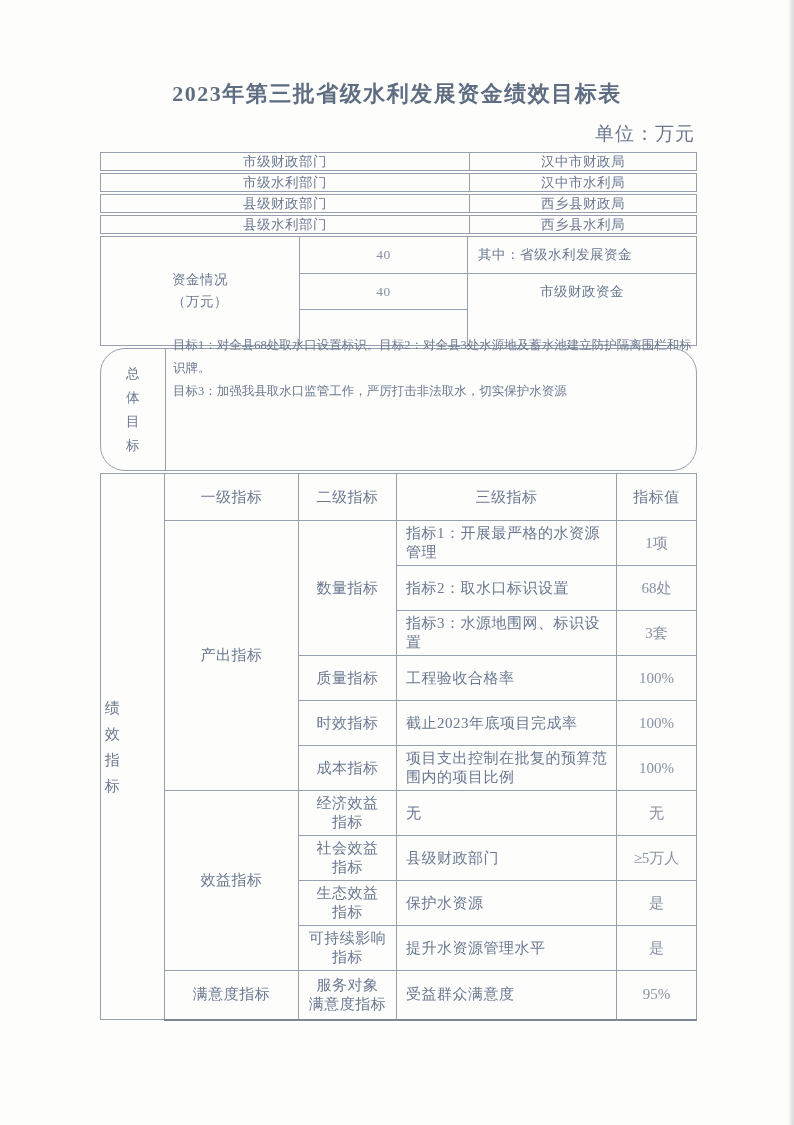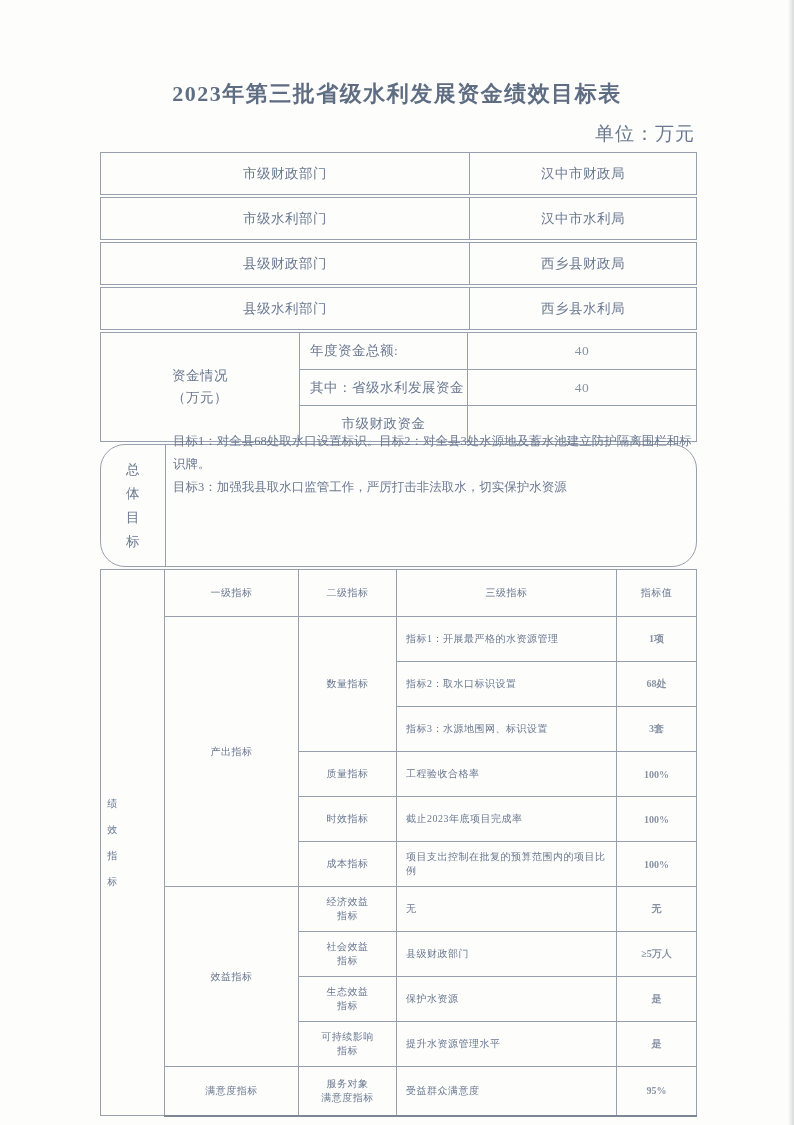--- a/index.html
+++ b/index.html
@@ -35,21 +35,21 @@
   .unit{
     text-align:right;
     margin:12px 99px 5px 0;
     font-size:19px;
     letter-spacing:1px;
   }
   .doc{margin-left:100px;width:597px;font-size:13.5px;letter-spacing:0.5px;}
   .sec{border:1px solid var(--line);margin-bottom:2px;box-sizing:border-box;background:transparent;}
   .cell{display:flex;align-items:center;justify-content:center;box-sizing:border-box;text-align:center;white-space:pre-line;}
   
-  .info-row{display:grid;grid-template-columns:369px 1fr;height:43px;}
+  .info-row{display:grid;grid-template-columns:369px 1fr;height:19px;}
   .info-row .cell:first-child{border-right:1px solid var(--line);}
   
   .funding{display:grid;grid-template-columns:199px 168px 1fr;grid-auto-rows:36px;}
   .fund-label{grid-row:1 / 4;grid-column:1;border-right:1px solid var(--line);line-height:22px;}
   .funding > .cell:nth-child(2n){border-right:1px solid var(--line);}
   .funding > .cell:nth-child(n+4){border-top:1px solid var(--line);}
   .fund-name-left{justify-content:flex-start;padding-left:10px;text-align:left;}
   .fund-val{color:var(--ink-light);}
   
   .goal{display:grid;grid-template-columns:65px 1fr;grid-template-rows:38px 83px;border-radius:25px;}
@@ -69,27 +69,27 @@
   
   .perf-table{
     border-collapse:collapse;table-layout:fixed;width:597px;
   }
   .perf-table td,.perf-table th{
     border:1px solid var(--line);
     font-weight:normal;
     vertical-align:middle;text-align:center;
     white-space:pre-line;
     padding:2px 3px;box-sizing:border-box;
-    font-size:10px;letter-spacing:0.5px;
+    font-size:15px;letter-spacing:0.5px;
   }
   .perf-table tr{height:45px;}
   .perf-table tr.hdr{height:47px;}
   .perf-table tr.last{height:49px;}
   .perf-table td.l3cell{text-align:left;padding-left:9px;padding-right:5px;}
-  .perf-table td.valcell{color:var(--ink-light);letter-spacing:0;font-weight:bold;}
+  .perf-table td.valcell{color:var(--ink-light);letter-spacing:0;}
   .perf-table tr.last td{border-bottom-width:2px;border-bottom-color:var(--line-dark);}
   .col-vlab{width:64px;} .col-l1{width:134px;} .col-l2{width:98px;} .col-val{width:80px;}
 </style>
 </head>
 <body>
 
 <div class="page">
   <div class="scan-strip"></div>
 
   <div class="title">2023年第三批省级水利发展资金绩效目标表</div>
@@ -110,21 +110,20 @@
       <div class="cell">西乡县财政局</div>
     </div>
     <div class="sec info-row">
       <div class="cell">县级水利部门</div>
       <div class="cell">西乡县水利局</div>
     </div>
 
     <div class="sec funding">
       <div class="cell fund-label">资金情况
 （万元）</div>
-      <div class="cell fund-name-left">年度资金总额:</div>
       <div class="cell fund-val">40</div>
       <div class="cell fund-name-left">其中：省级水利发展资金</div>
       <div class="cell fund-val">40</div>
       <div class="cell">市级财政资金</div>
       <div class="cell fund-val"></div>
     </div>
 
     <div class="sec goal">
       <div class="cell goal-label">
         <div class="v-text">总体目标</div>

